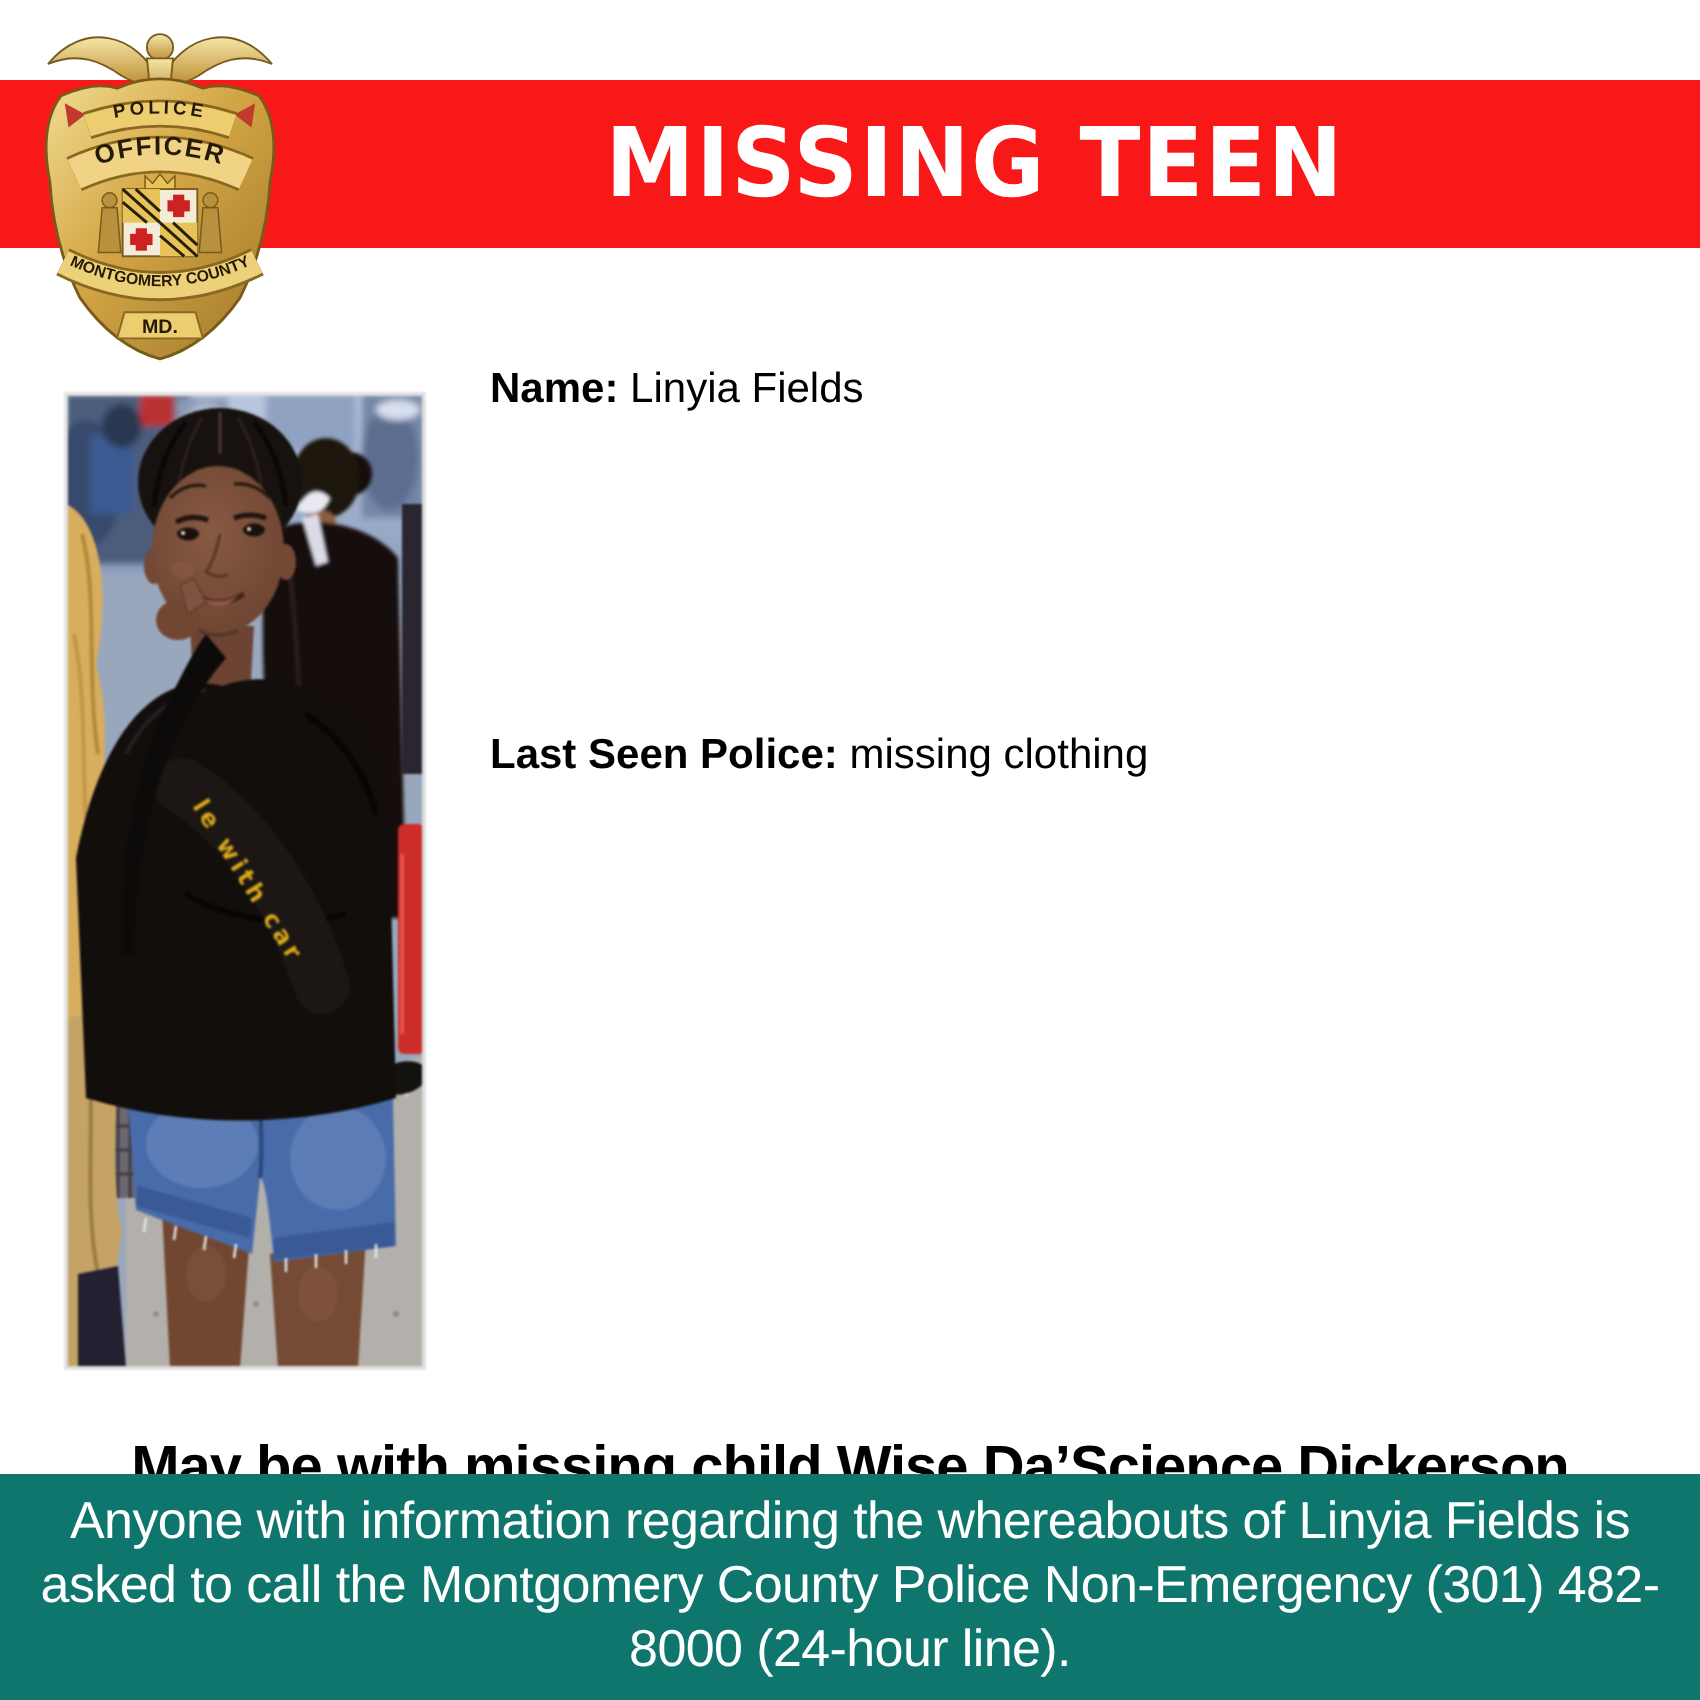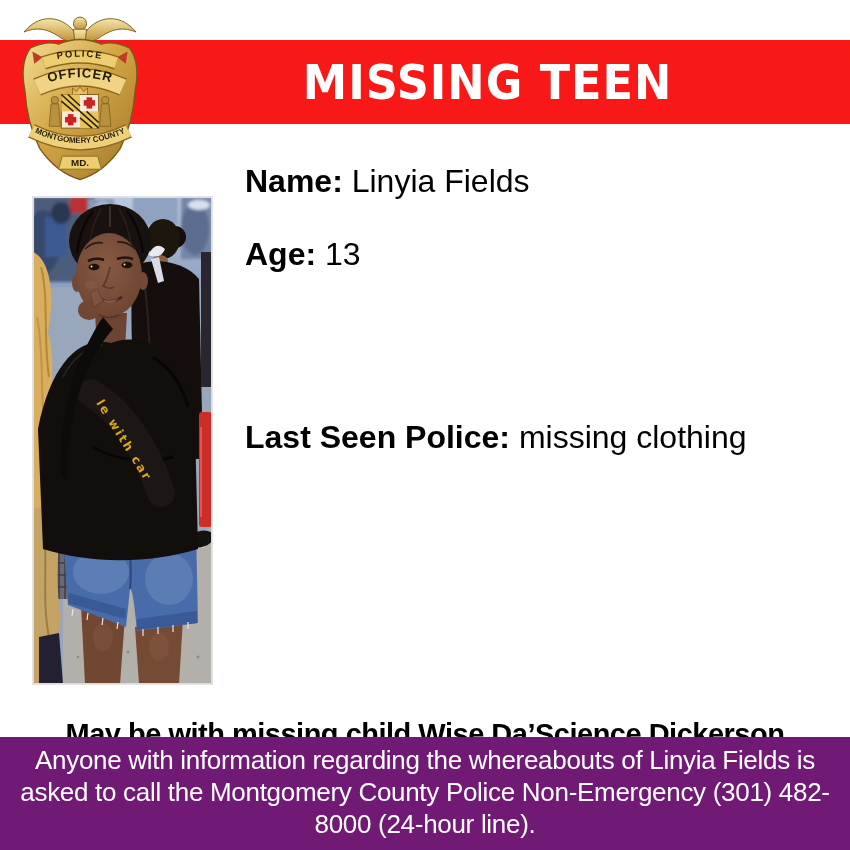--- a/index.html
+++ b/index.html
@@ -16,33 +16,33 @@
     transform:scaleX(.93);transform-origin:50% 50%;
     white-space:nowrap;
   }
   .badge-wrap{position:absolute;left:10px;top:4px;width:140px;height:182px;}
   .photo-wrap{
     position:absolute;left:33px;top:197px;width:179px;height:487px;
     filter:blur(.4px) saturate(1.05);
     outline:1px solid #e3e3e3;
   }
   .details{
-    position:absolute;left:245px;top:163px;width:600px;
-    font-size:32px;line-height:37px;
+    position:absolute;left:245px;top:176px;width:600px;
+    font-size:21px;line-height:37px;
   }
   .details .para{margin:0 0 36px 0;}
   .details strong{font-weight:bold;}
   .notice{
     position:absolute;left:0;top:717px;width:850px;margin:0;
     text-align:center;font-weight:bold;font-size:29px;line-height:34px;
     letter-spacing:-0.5px;white-space:nowrap;
   }
   .footer{
     position:absolute;left:0;top:737px;width:850px;height:113px;
-    background:#701a75;color:#ffffff;text-align:center;
+    background:#0f766e;color:#ffffff;text-align:center;
     box-sizing:border-box;padding-top:7px;
   }
   .footer .fline{font-size:26px;line-height:32px;white-space:nowrap;letter-spacing:-0.3px;}
 </style>
 </head>
 <body>
 
 <div class="poster">
 
   <div class="banner"></div>
@@ -263,24 +263,20 @@
       <rect x="0.5" y="0.5" width="178" height="486" fill="none" stroke="#dddddd"></rect>
     </svg>
   </div>
 
   <div class="details">
     <p class="para">
       <strong>Name:</strong>
       <span>Linyia Fields</span>
     </p>
     <p class="para">
-      <strong>Age:</strong>
-      <span>13</span>
-    </p>
-    <p class="para">
       <br>
       <br>
     </p>
     <p class="para">
       <strong>Last Seen Police:</strong>
       <span>missing clothing</span>
     </p>
   </div>
 
   <p class="notice">May be with missing child Wise Da’Science Dickerson</p>

